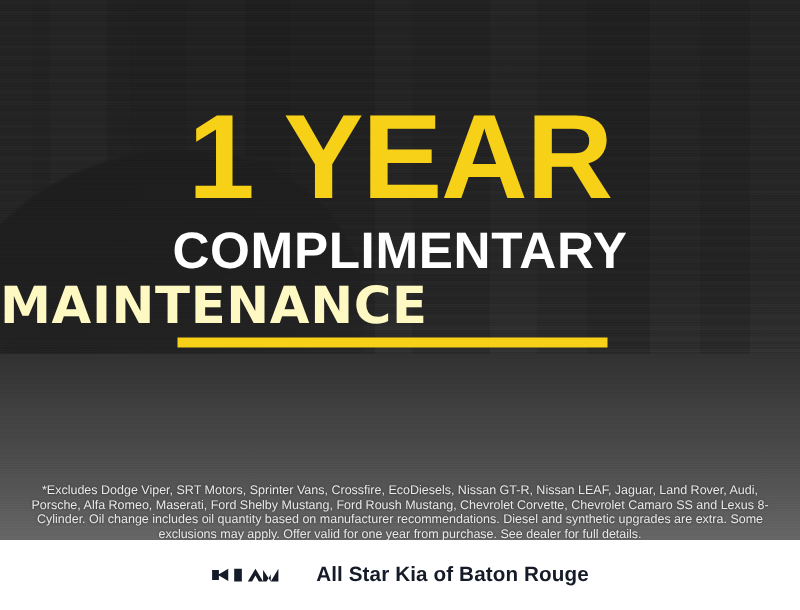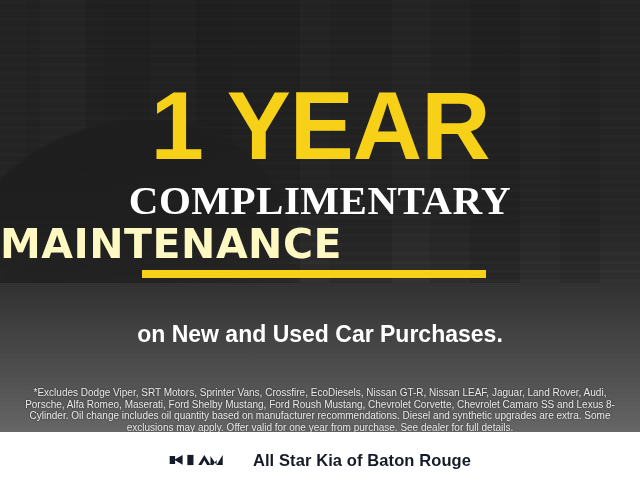--- a/index.html
+++ b/index.html
@@ -137,21 +137,21 @@
     margin: 0;
     position: absolute;
     top: 178px;
     left: 0; right: 0;
     text-align: center;
     font-size: 41px;
     line-height: 44px;
     font-weight: bold;
     letter-spacing: 0.5px;
     color: #ffffff;
-    font-family: Liberation Serif, serif;
+    font-family: Liberation Sans, sans-serif;
   }
 
   .headline-sub2 {
     margin: 0;
     position: absolute;
     top: 222px;
     left: 0; right: 0;
     text-align: left;
     font-size: 41px;
     line-height: 44px;
@@ -250,21 +250,20 @@
 
     <h1 class="headline-year">1 YEAR</h1>
 
     <h2 class="headline-sub1">COMPLIMENTARY</h2>
 
     <h2 class="headline-sub2">MAINTENANCE</h2>
 
     <div class="divider-bar"></div>
 
 
-    <p class="offer-line offer-line-2">on New and Used Car Purchases.</p>
 
     <p class="disclaimer">*Excludes Dodge Viper, SRT Motors, Sprinter Vans, Crossfire, EcoDiesels, Nissan GT-R, Nissan LEAF, Jaguar, Land Rover, Audi, Porsche, Alfa Romeo, Maserati, Ford Shelby Mustang, Ford Roush Mustang, Chevrolet Corvette, Chevrolet Camaro SS and Lexus 8-Cylinder. Oil change includes oil quantity based on manufacturer recommendations. Diesel and synthetic upgrades are extra. Some exclusions may apply. Offer valid for one year from purchase. See dealer for full details.</p>
   </div>
 
   <div class="footer">
     <svg class="kia-logo" viewBox="0 0 200 64" aria-hidden="true">
       <g fill="#151C28">
 
         <path d="M2 20 L18 20 L18 30 L40 17 L40 46 L18 33 L18 44 L2 44 Z"></path>
 

